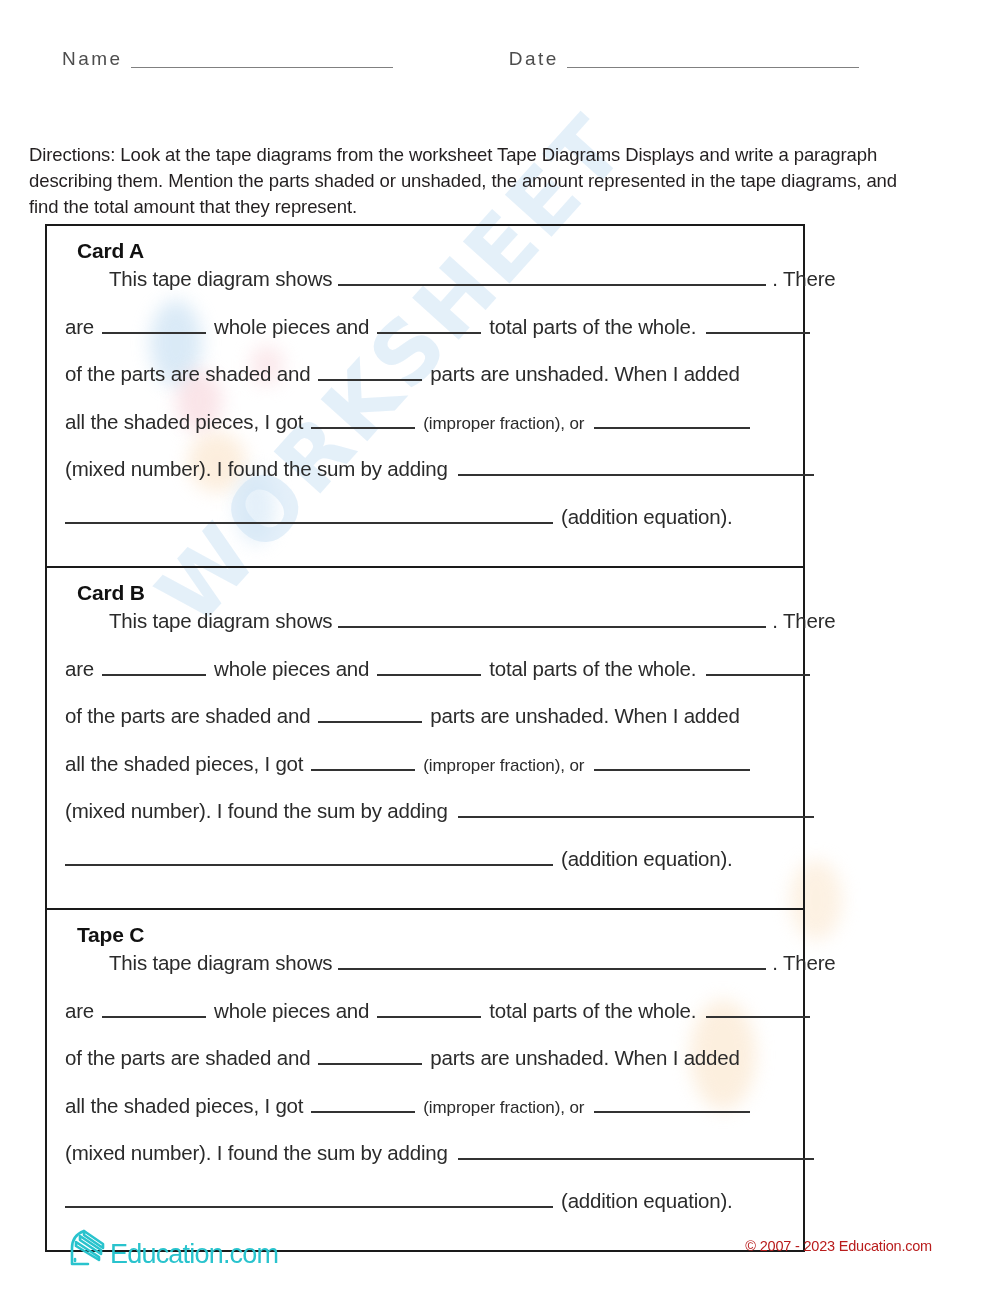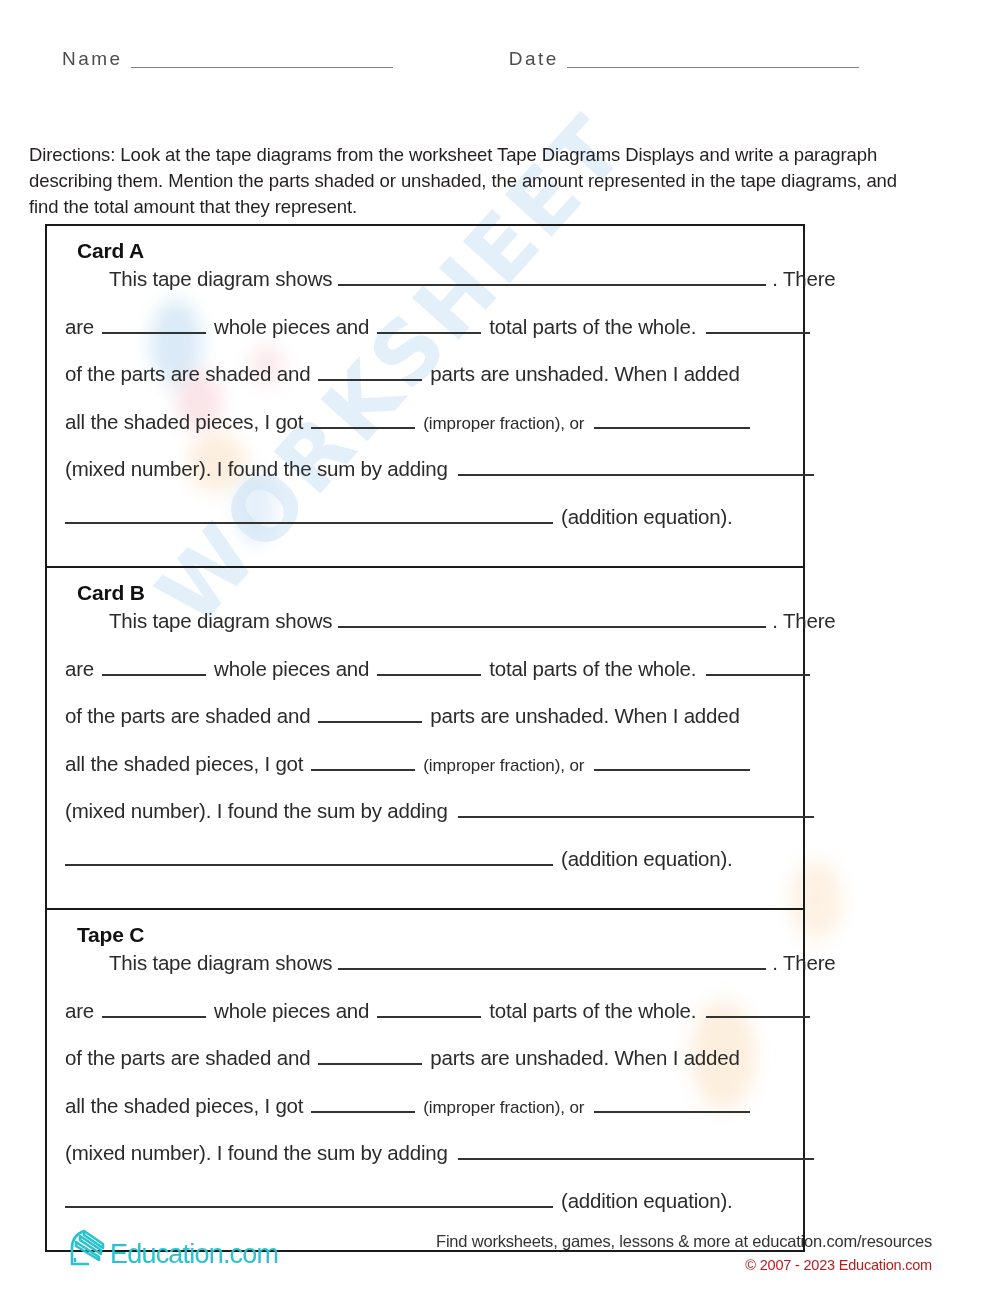--- a/index.html
+++ b/index.html
@@ -377,18 +377,17 @@
           <path d="M16 3 L35 16 L35 20 L16 7 Z"></path>
           <path d="M12 8 L33 22 L33 26 L12 12 Z"></path>
           <path d="M8 14 L31 29 L31 32 L8 18 Z"></path>
           <path d="M16 3 C8 6 4 12 4 20 L4 36 L20 36"></path>
           <path d="M7 31 L7 33"></path>
         </g>
       </svg>
       <span class="logo-word">Education.com</span>
     </div>
     <div class="foot-lines">
-      <div class="foot-main">Find worksheets, games, lessons &amp; more at education.com/resources</div>
       <div class="foot-copy">© 2007 - 2023 Education.com</div>
     </div>
   </div>
 
 </div>
 
 </body></html>

